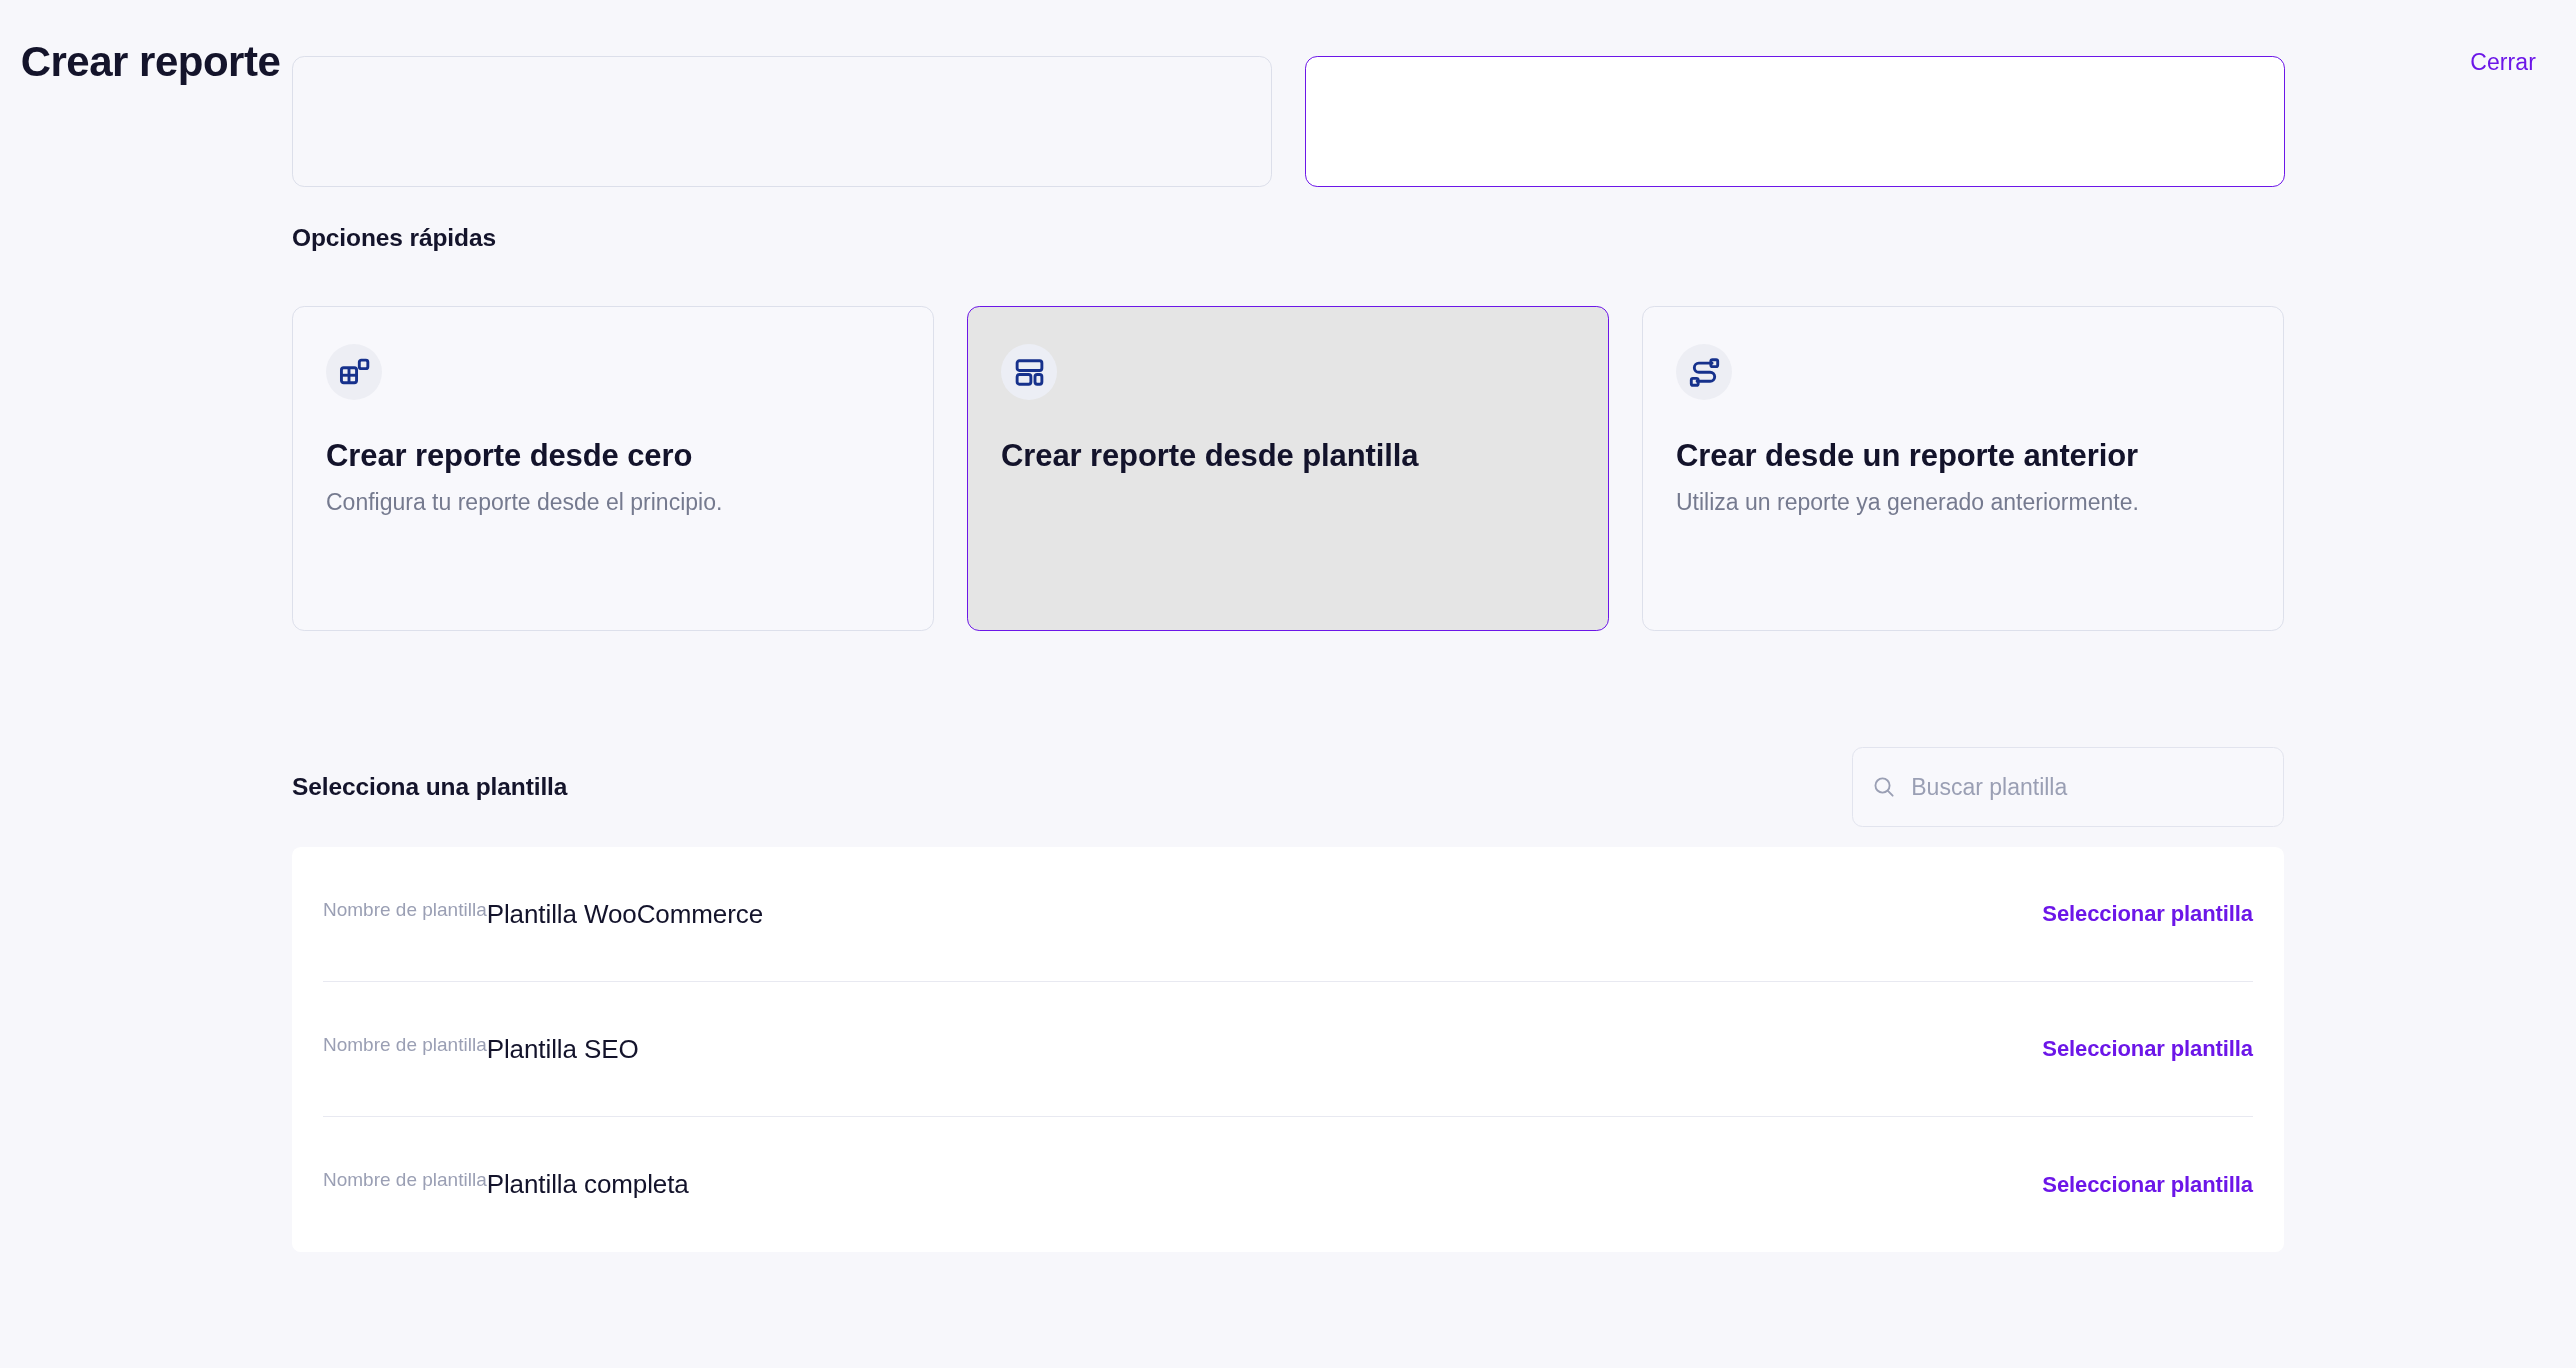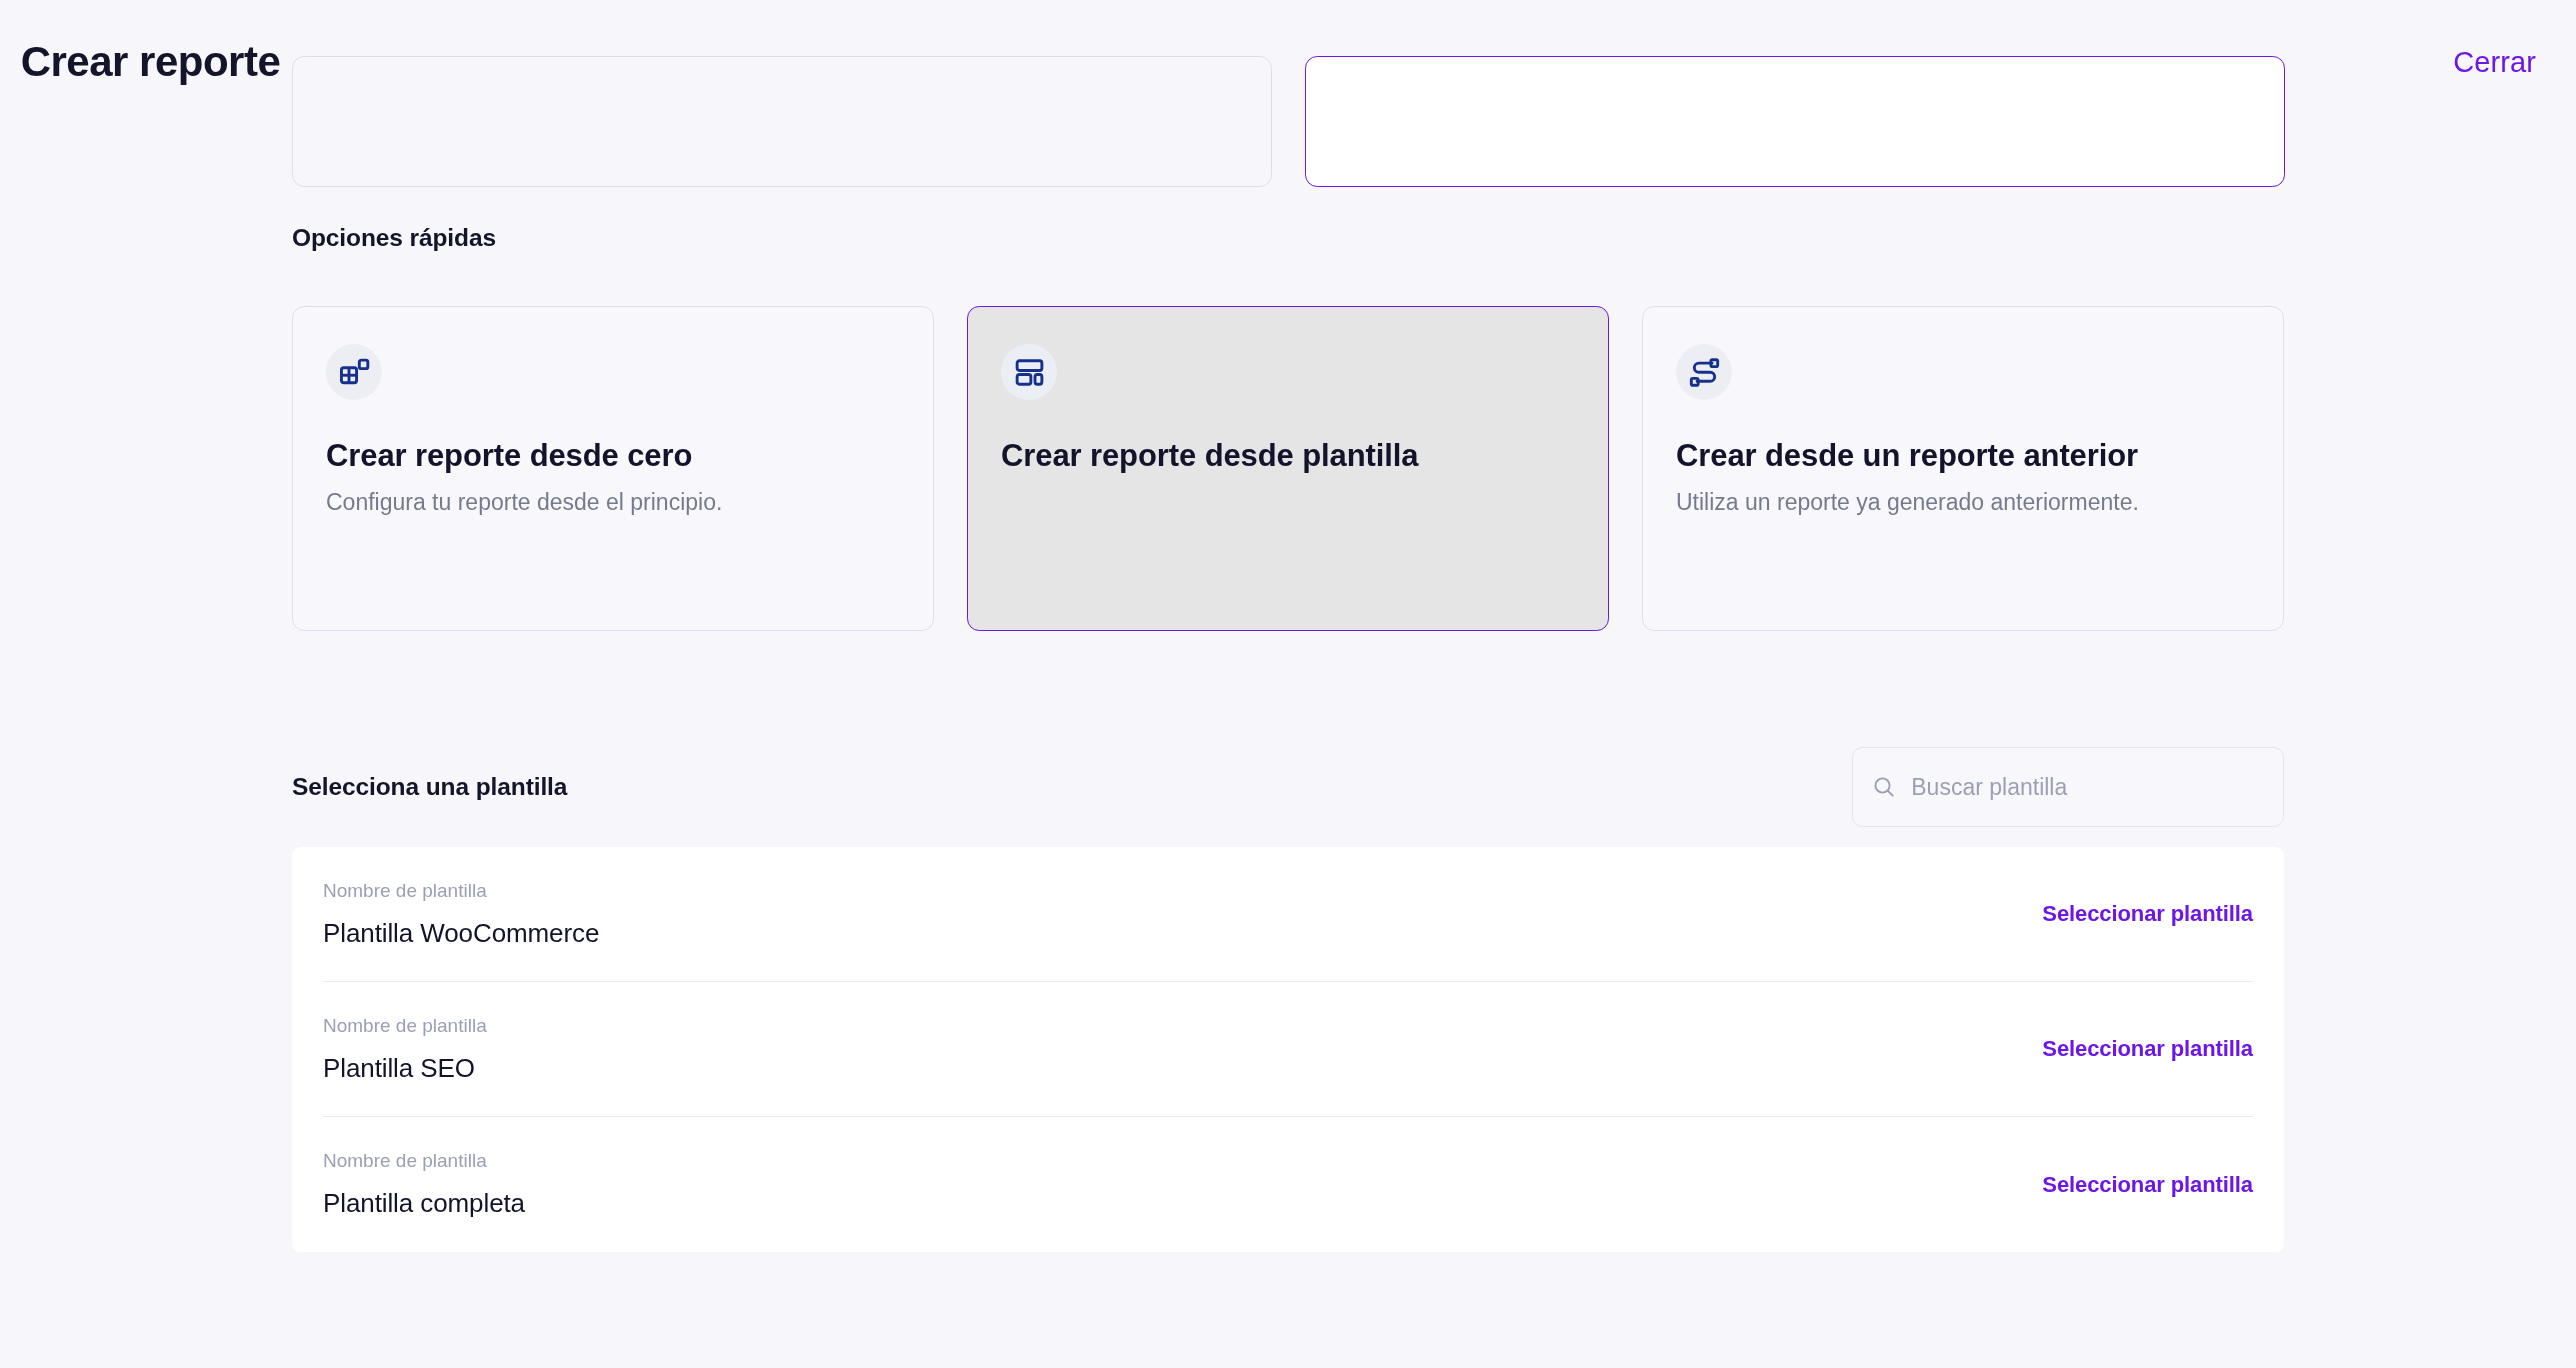--- a/index.html
+++ b/index.html
@@ -30,21 +30,21 @@
 
   .page-title {
     font-size: 42px;
     font-weight: 700;
     letter-spacing: -0.5px;
     color: #14142b;
     padding-left: 1.7px;
   }
 
   .close-link {
-    font-size: 29px;
+    font-size: 23px;
     font-weight: 400;
     color: #6c16e8;
     cursor: pointer;
     letter-spacing: 0.1px;
   }
 
   
   .content {
     position: relative;
     padding: 0 0 0 0;
@@ -195,21 +195,21 @@
     display: flex;
     align-items: center;
     justify-content: space-between;
     height: 135px;
     border-bottom: 1.7px solid #e8e9f1;
     cursor: pointer;
   }
 
   .template-row:last-child { border-bottom: none; }
 
-  .template-info { display: flex; flex-direction: column; gap: 16px; }
+  .template-info { display: flex; flex-direction: row; gap: 0; }
 
   .template-label {
     font-size: 19px;
     color: #9a9fb4;
     font-weight: 400;
   }
 
   .template-name {
     font-size: 26px;
     color: #13132b;

